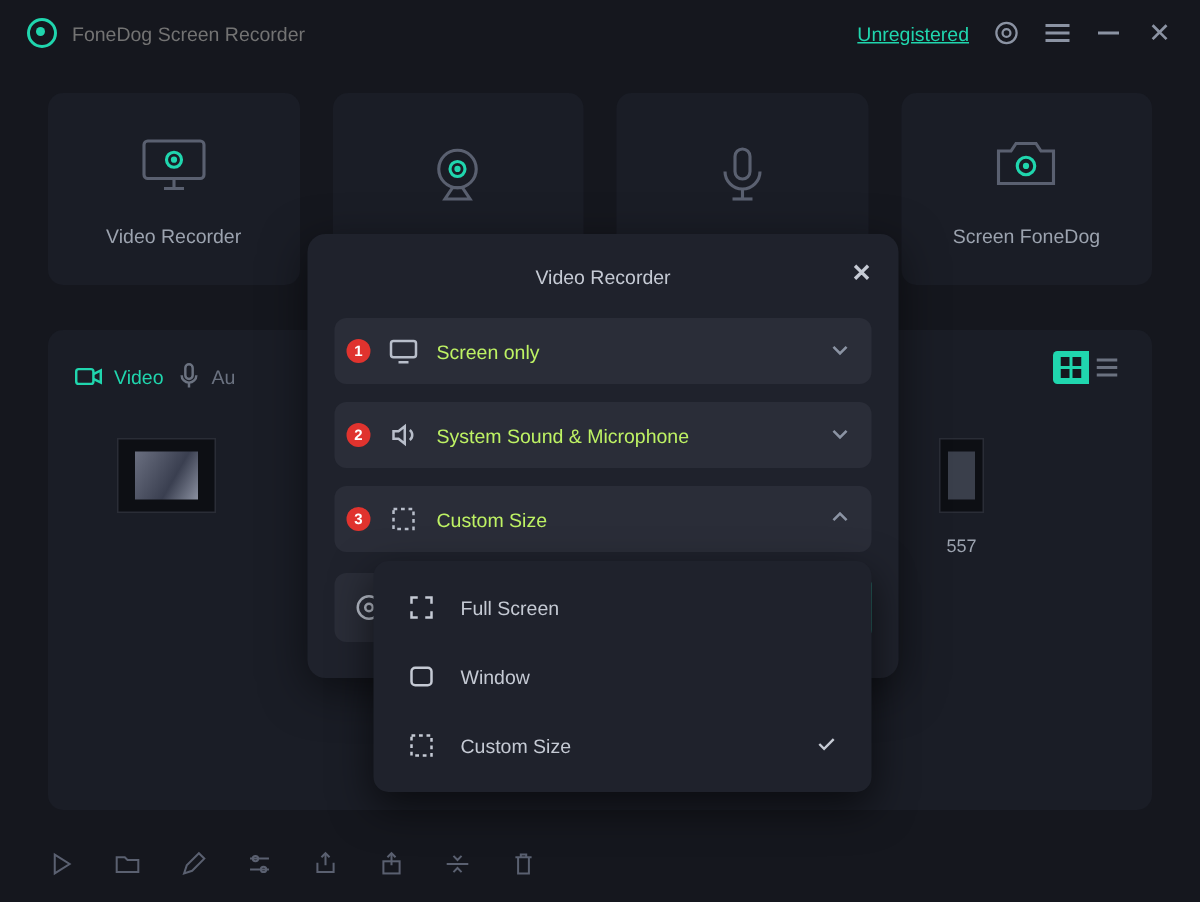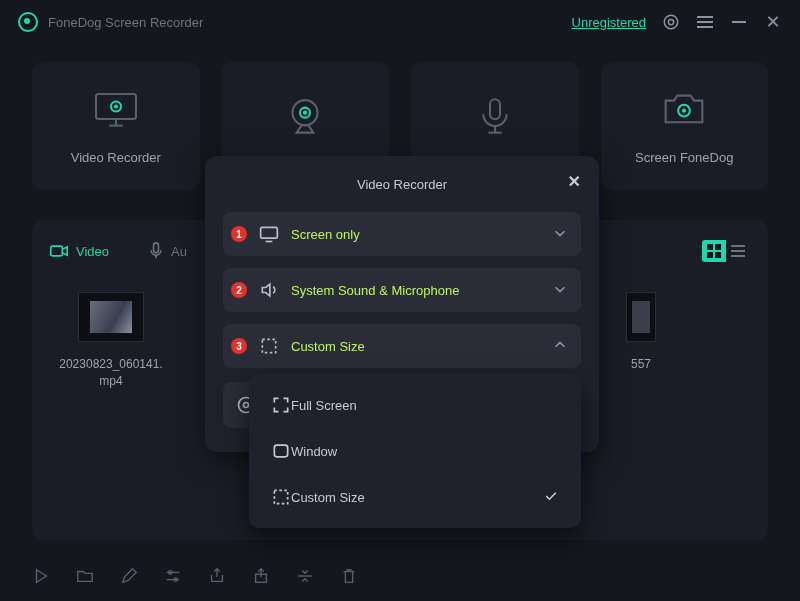--- a/index.html
+++ b/index.html
@@ -59,21 +59,21 @@
 }
 .card-icon { width:50px; height:44px; display:flex; align-items:center; justify-content:center; }
 .card-label { color:#9CA3AF; font-size:13px; }
 .list-area {
   margin: 30px 32px 0 32px;
   background:#1A1D26;
   border-radius:10px;
   height: 320px;
   padding: 14px 18px 0 18px;
 }
-.list-tabs { display:flex; align-items:center; gap:40px; height:34px;}
+.list-tabs { display:flex; gap:10px; height:34px;}
 .tab { display:flex; align-items:center; gap:8px; color:#6B7280; font-size:13px; }
 .tab.active { color:#20D6AE; }
 .view-sw { margin-left:auto; display:flex; gap:0;}
 .view-btn { width:24px; height:22px; display:flex; align-items:center; justify-content:center; background:transparent; }
 .view-btn.active { background:#20D6AE; border-radius:3px 0 0 3px;}
 .files-row { display:flex; gap:50px; padding: 24px 6px 0 6px; }
 .file { width:110px; display:flex; flex-direction:column; align-items:center; gap:14px;}
 .thumb {
   width:66px; height:50px; background:#0D0F14;
   border:1px solid #2A2D36;
@@ -136,21 +136,21 @@
   position:absolute;
   left:249px; top:374px;
   width:332px;
   background:#1F222C;
   border-radius:10px;
   padding:8px 0;
   box-shadow: 0 10px 28px rgba(0,0,0,0.6);
 }
 .dd-item {
   height:46px; display:flex; align-items:center;
-  padding:0 22px; gap:0; color:#C5CAD4;
+  padding:0 22px; gap:16px; color:#C5CAD4;
 }
 .dd-icon { width:20px; height:20px; display:flex; align-items:center; justify-content:center;}
 .dd-icon svg{width:100%;height:100%;}
 .dd-check { margin-left:auto; color:#C5CAD4;}
 </style>
 </head>
 <body>
 
 <div class="titlebar">
   <div class="logo"></div>
@@ -255,21 +255,20 @@
             <line x1="0" y1="12" x2="14" y2="12"></line>
           </svg>
       </div>
     </div>
   </div>
   <div class="files-row">
     <div class="file">
       <div class="thumb">
           <div class="thumb-inner" style="background:linear-gradient(120deg,#6a6f80,#3a3f50 60%,#8a90a0);"></div>
         </div>
-      <div class="fname">20230823_060141.mp4</div>
     </div>
     <div class="file" style="width:40px">
       <div class="thumb" style="width:28px">
           <div class="thumb-inner" style="width:18px"></div>
         </div>
       <div class="fname"><span>2023</span><br><span>0</span></div>
     </div>
     <div class="file" style="margin-left:310px;width:50px">
       <div class="thumb" style="width:30px">
           <div class="thumb-inner" style="width:18px"></div>

